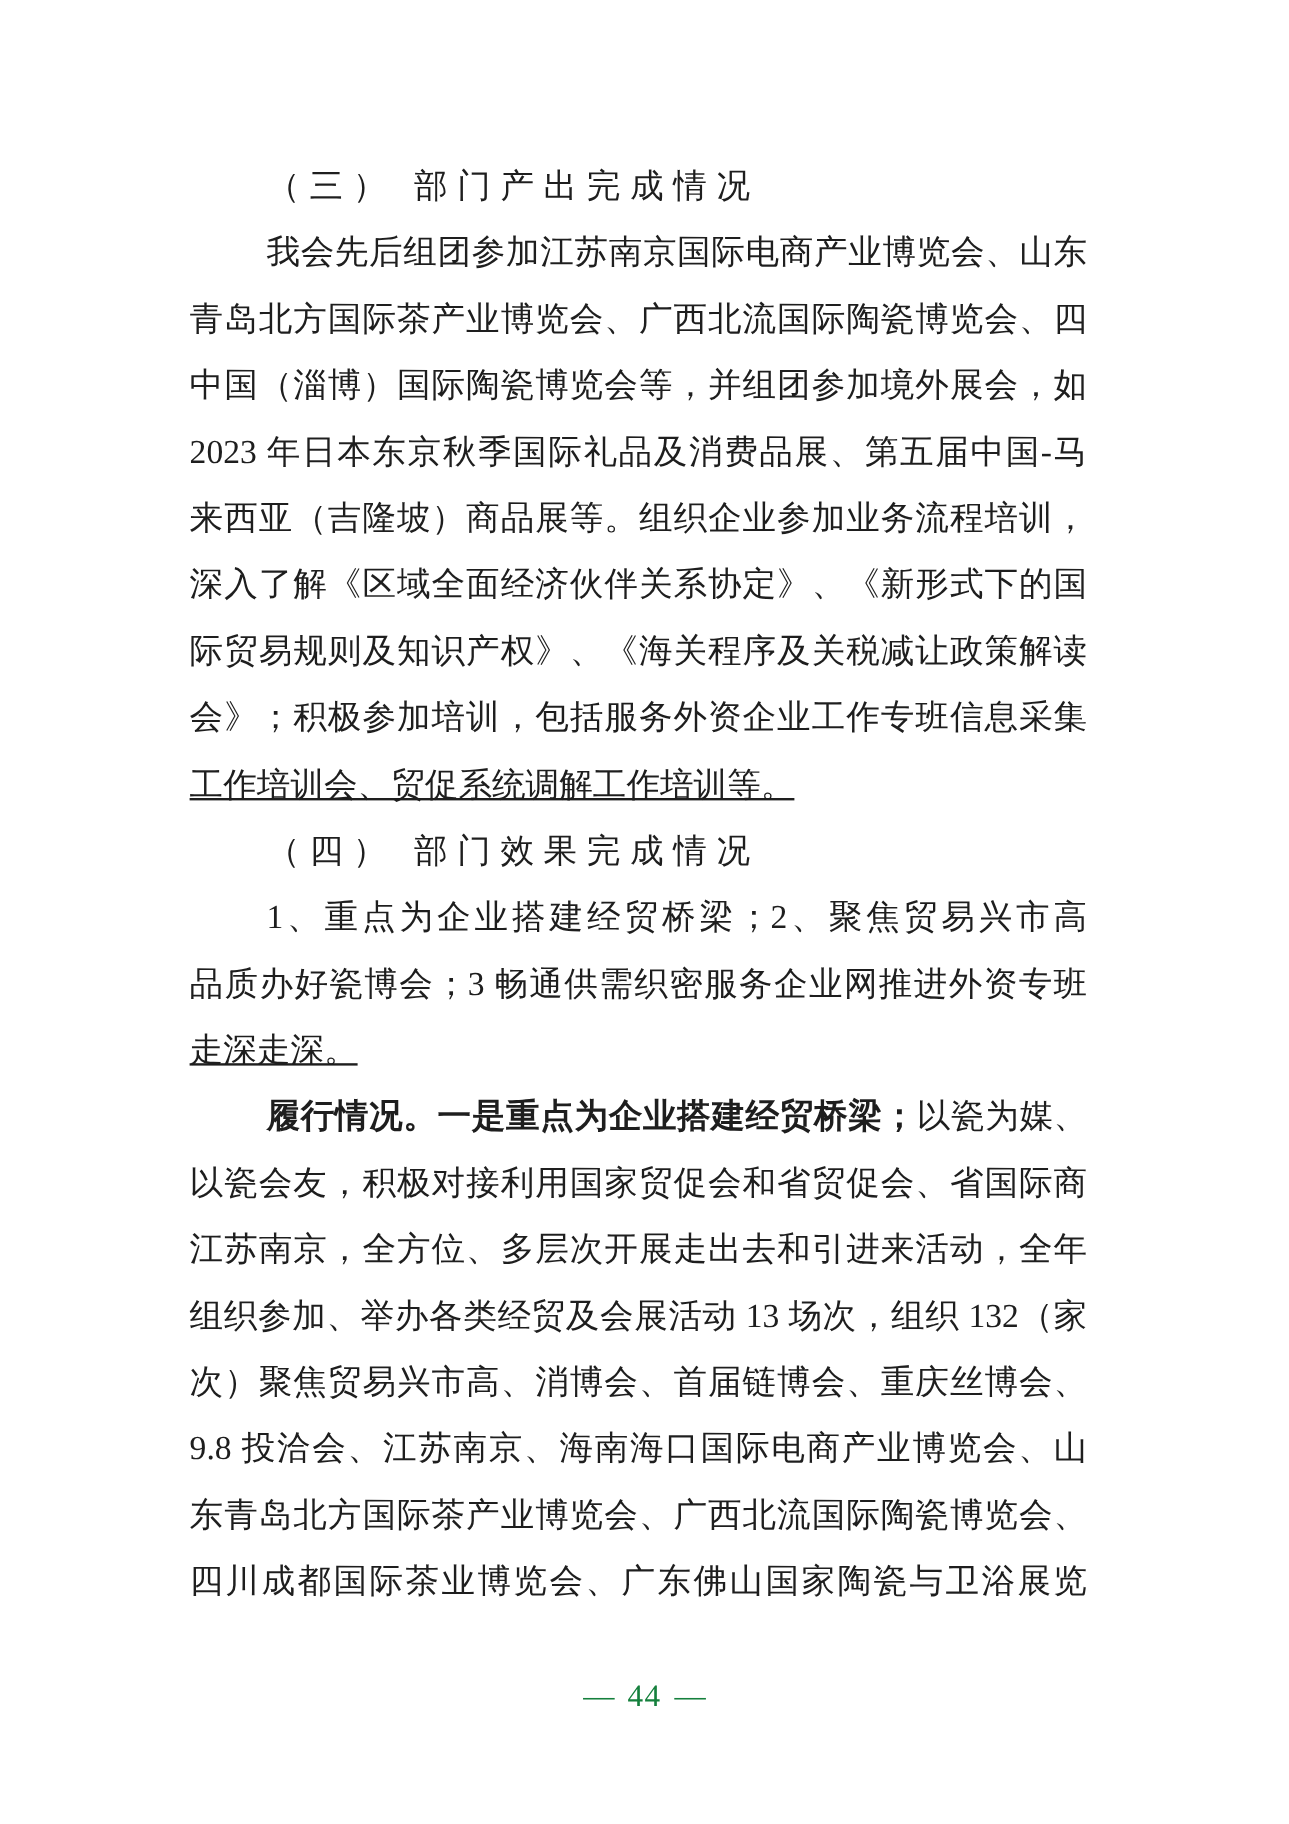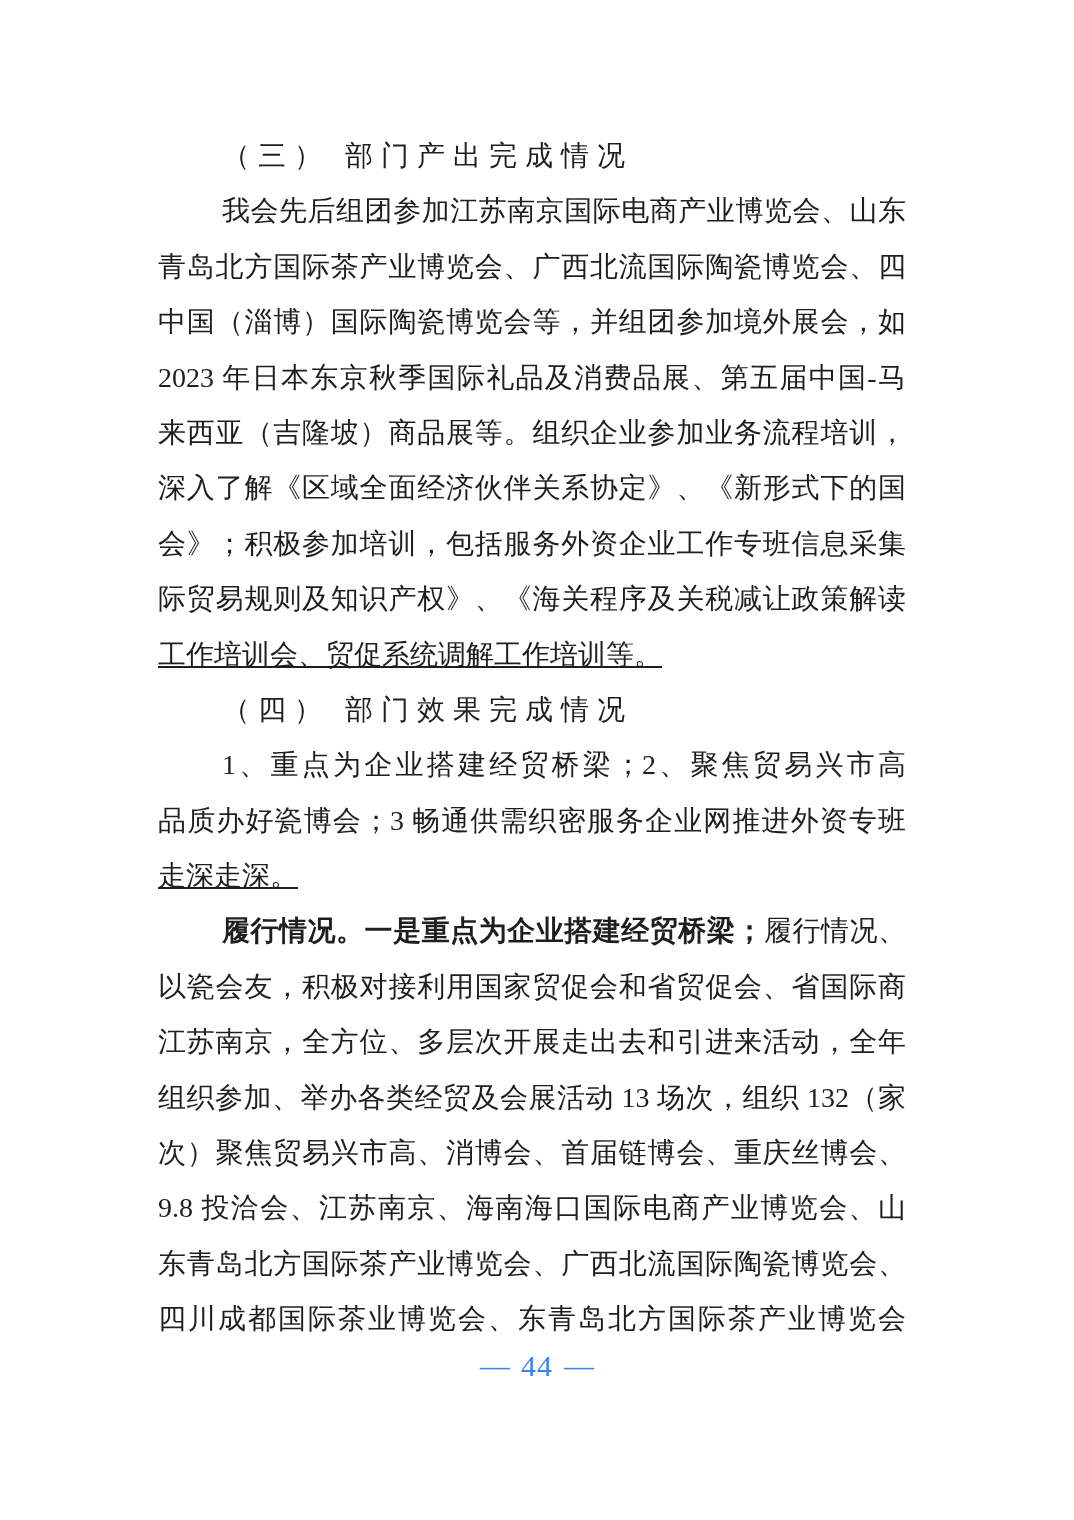--- a/index.html
+++ b/index.html
@@ -30,64 +30,64 @@
   .line.last { text-align-last: left; text-decoration: underline; }
   .line.heading {
     letter-spacing: 8px;
     text-align: center;
     text-align-last: left;
     text-indent: 64px;
   }
   .line b { font-weight: bold; }
   .footer {
     position: absolute;
-    top: 1348px;
+    top: 1396px;
     left: 0;
     width: 100%;
     text-align: center;
-    font-size: 30px;
+    font-size: 26px;
     line-height: 36px;
-    color: #3b82f6;
+    color: #15803d;
   }
   .footer .dash { display: inline-block; margin: 0 11px; }
   .footer .num { display: inline-block; letter-spacing: 1px; }
 </style>
 </head>
 <body>
 
 <div class="page">
   <div class="content">
 
     <div class="line heading">（三） 部门产出完成情况</div>
 
     <div class="line indent">我会先后组团参加江苏南京国际电商产业博览会、山东</div>
     <div class="line">青岛北方国际茶产业博览会、广西北流国际陶瓷博览会、四</div>
     <div class="line">中国（淄博）国际陶瓷博览会等，并组团参加境外展会，如</div>
     <div class="line">2023 年日本东京秋季国际礼品及消费品展、第五届中国-马</div>
     <div class="line">来西亚（吉隆坡）商品展等。组织企业参加业务流程培训，</div>
     <div class="line">深入了解《区域全面经济伙伴关系协定》、《新形式下的国</div>
+    <div class="line">际贸易规则及知识产权》、《海关程序及关税减让政策解读</div>
     <div class="line">会》；积极参加培训，包括服务外资企业工作专班信息采集</div>
-    <div class="line">际贸易规则及知识产权》、《海关程序及关税减让政策解读</div>
     <div class="line last">工作培训会、贸促系统调解工作培训等。</div>
 
     <div class="line heading">（四） 部门效果完成情况</div>
 
     <div class="line indent">1、重点为企业搭建经贸桥梁；2、聚焦贸易兴市高</div>
     <div class="line">品质办好瓷博会；3 畅通供需织密服务企业网推进外资专班</div>
     <div class="line last">走深走深。</div>
 
     <div class="line indent">
-      <b>履行情况。一是重点为企业搭建经贸桥梁；</b><span>履行情况、</span>
+      <b>履行情况。一是重点为企业搭建经贸桥梁；</b><span>以瓷为媒、</span>
     </div>
     <div class="line">以瓷会友，积极对接利用国家贸促会和省贸促会、省国际商</div>
     <div class="line">江苏南京，全方位、多层次开展走出去和引进来活动，全年</div>
     <div class="line">组织参加、举办各类经贸及会展活动 13 场次，组织 132（家</div>
     <div class="line">次）聚焦贸易兴市高、消博会、首届链博会、重庆丝博会、</div>
     <div class="line">9.8 投洽会、江苏南京、海南海口国际电商产业博览会、山</div>
     <div class="line">东青岛北方国际茶产业博览会、广西北流国际陶瓷博览会、</div>
-    <div class="line">四川成都国际茶业博览会、东青岛北方国际茶产业博览会</div>
+    <div class="line">四川成都国际茶业博览会、广东佛山国家陶瓷与卫浴展览</div>
 
   </div>
 
   <div class="footer">
     <span class="dash">—</span><span class="num">44</span><span class="dash">—</span>
   </div>
 </div>
 
 </body></html>

